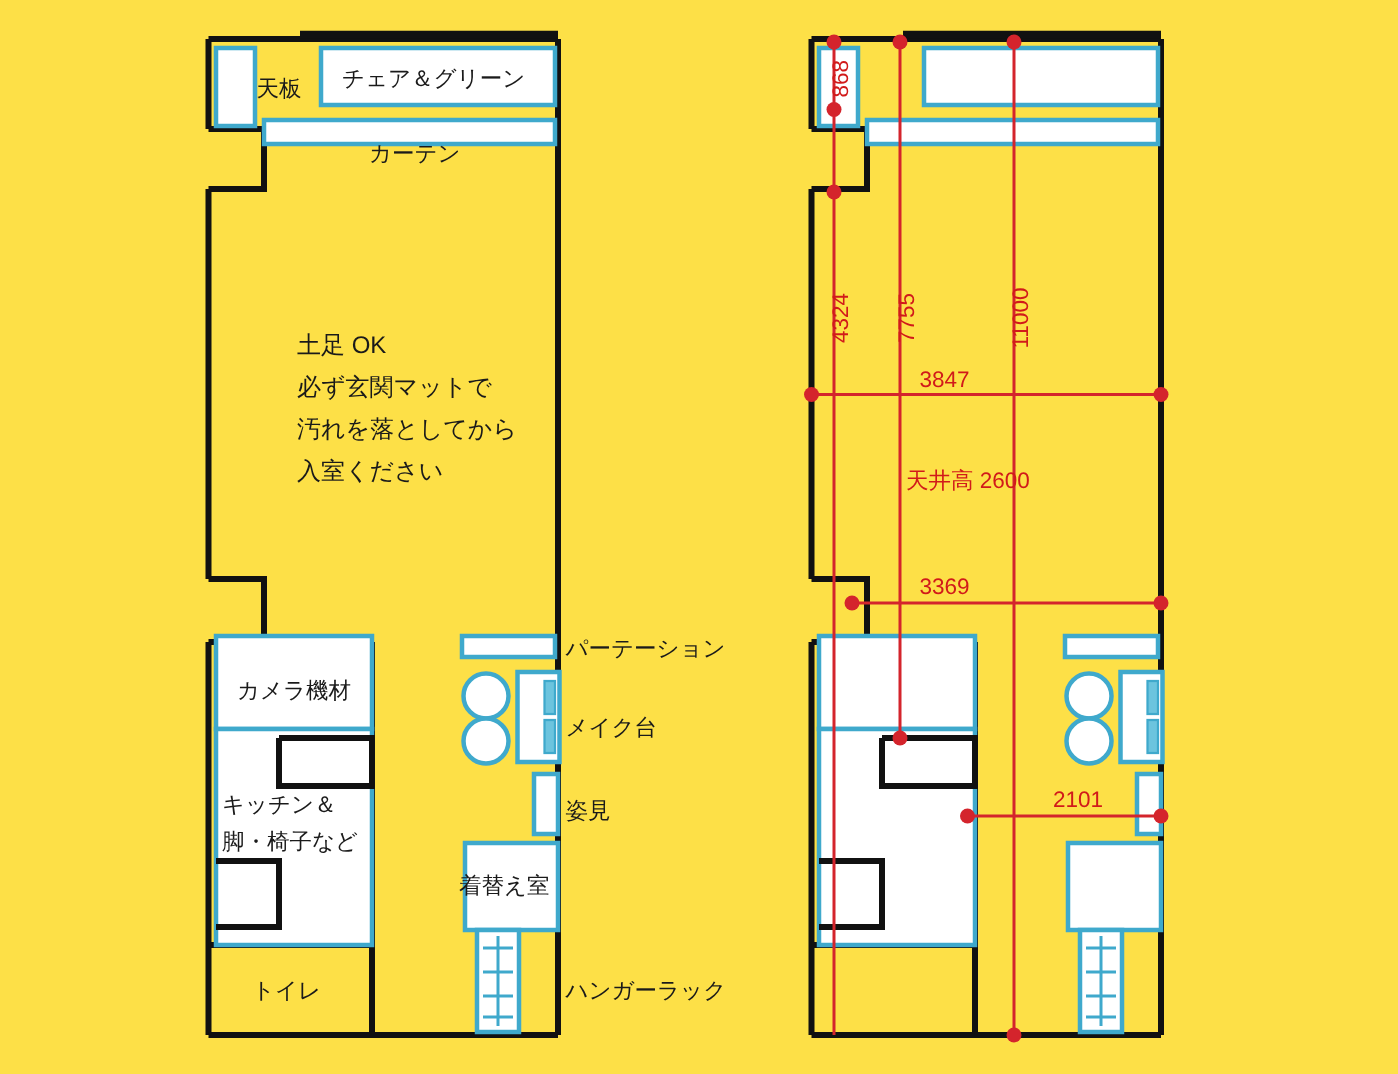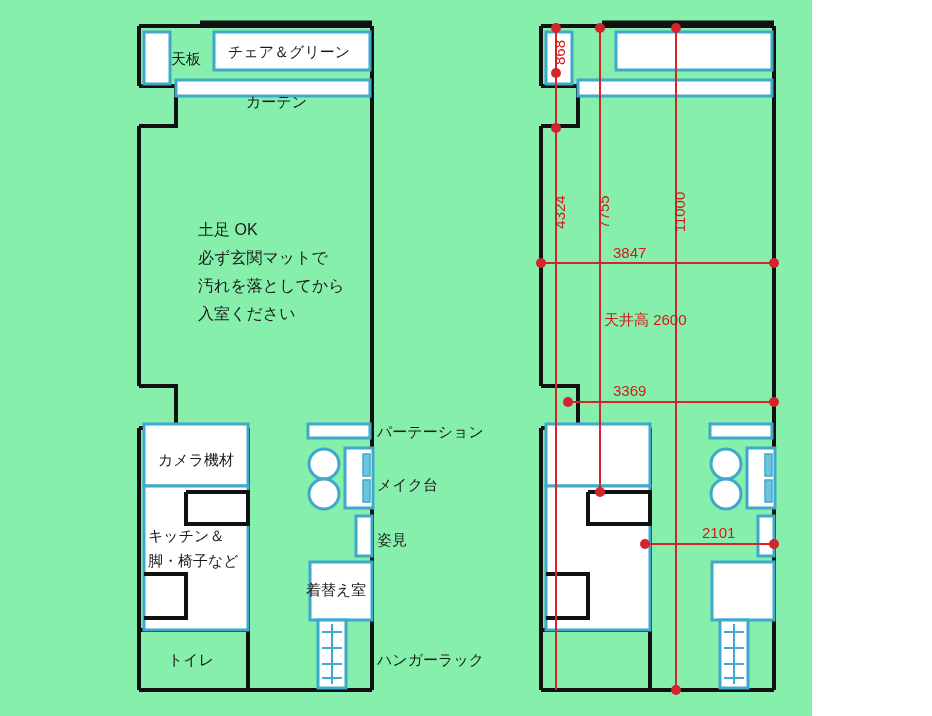--- a/index.html
+++ b/index.html
@@ -8,23 +8,23 @@
     background: #ffffff;
   }
   body {
     width: 932px;
     height: 716px;
     font-family: "Liberation Sans", "DejaVu Sans", sans-serif;
     overflow: hidden;
   }
   #floorplan-root {
     position: relative;
-    width: 812px;
+    width: 932px;
     height: 716px;
-    background: #86efac;
+    background: #fde047;
   }
   svg.plan-svg {
     position: absolute;
     left: 0;
     top: 0;
     width: 932px;
     height: 716px;
   }
   text {
     font-family: "Liberation Sans", "DejaVu Sans", sans-serif;

